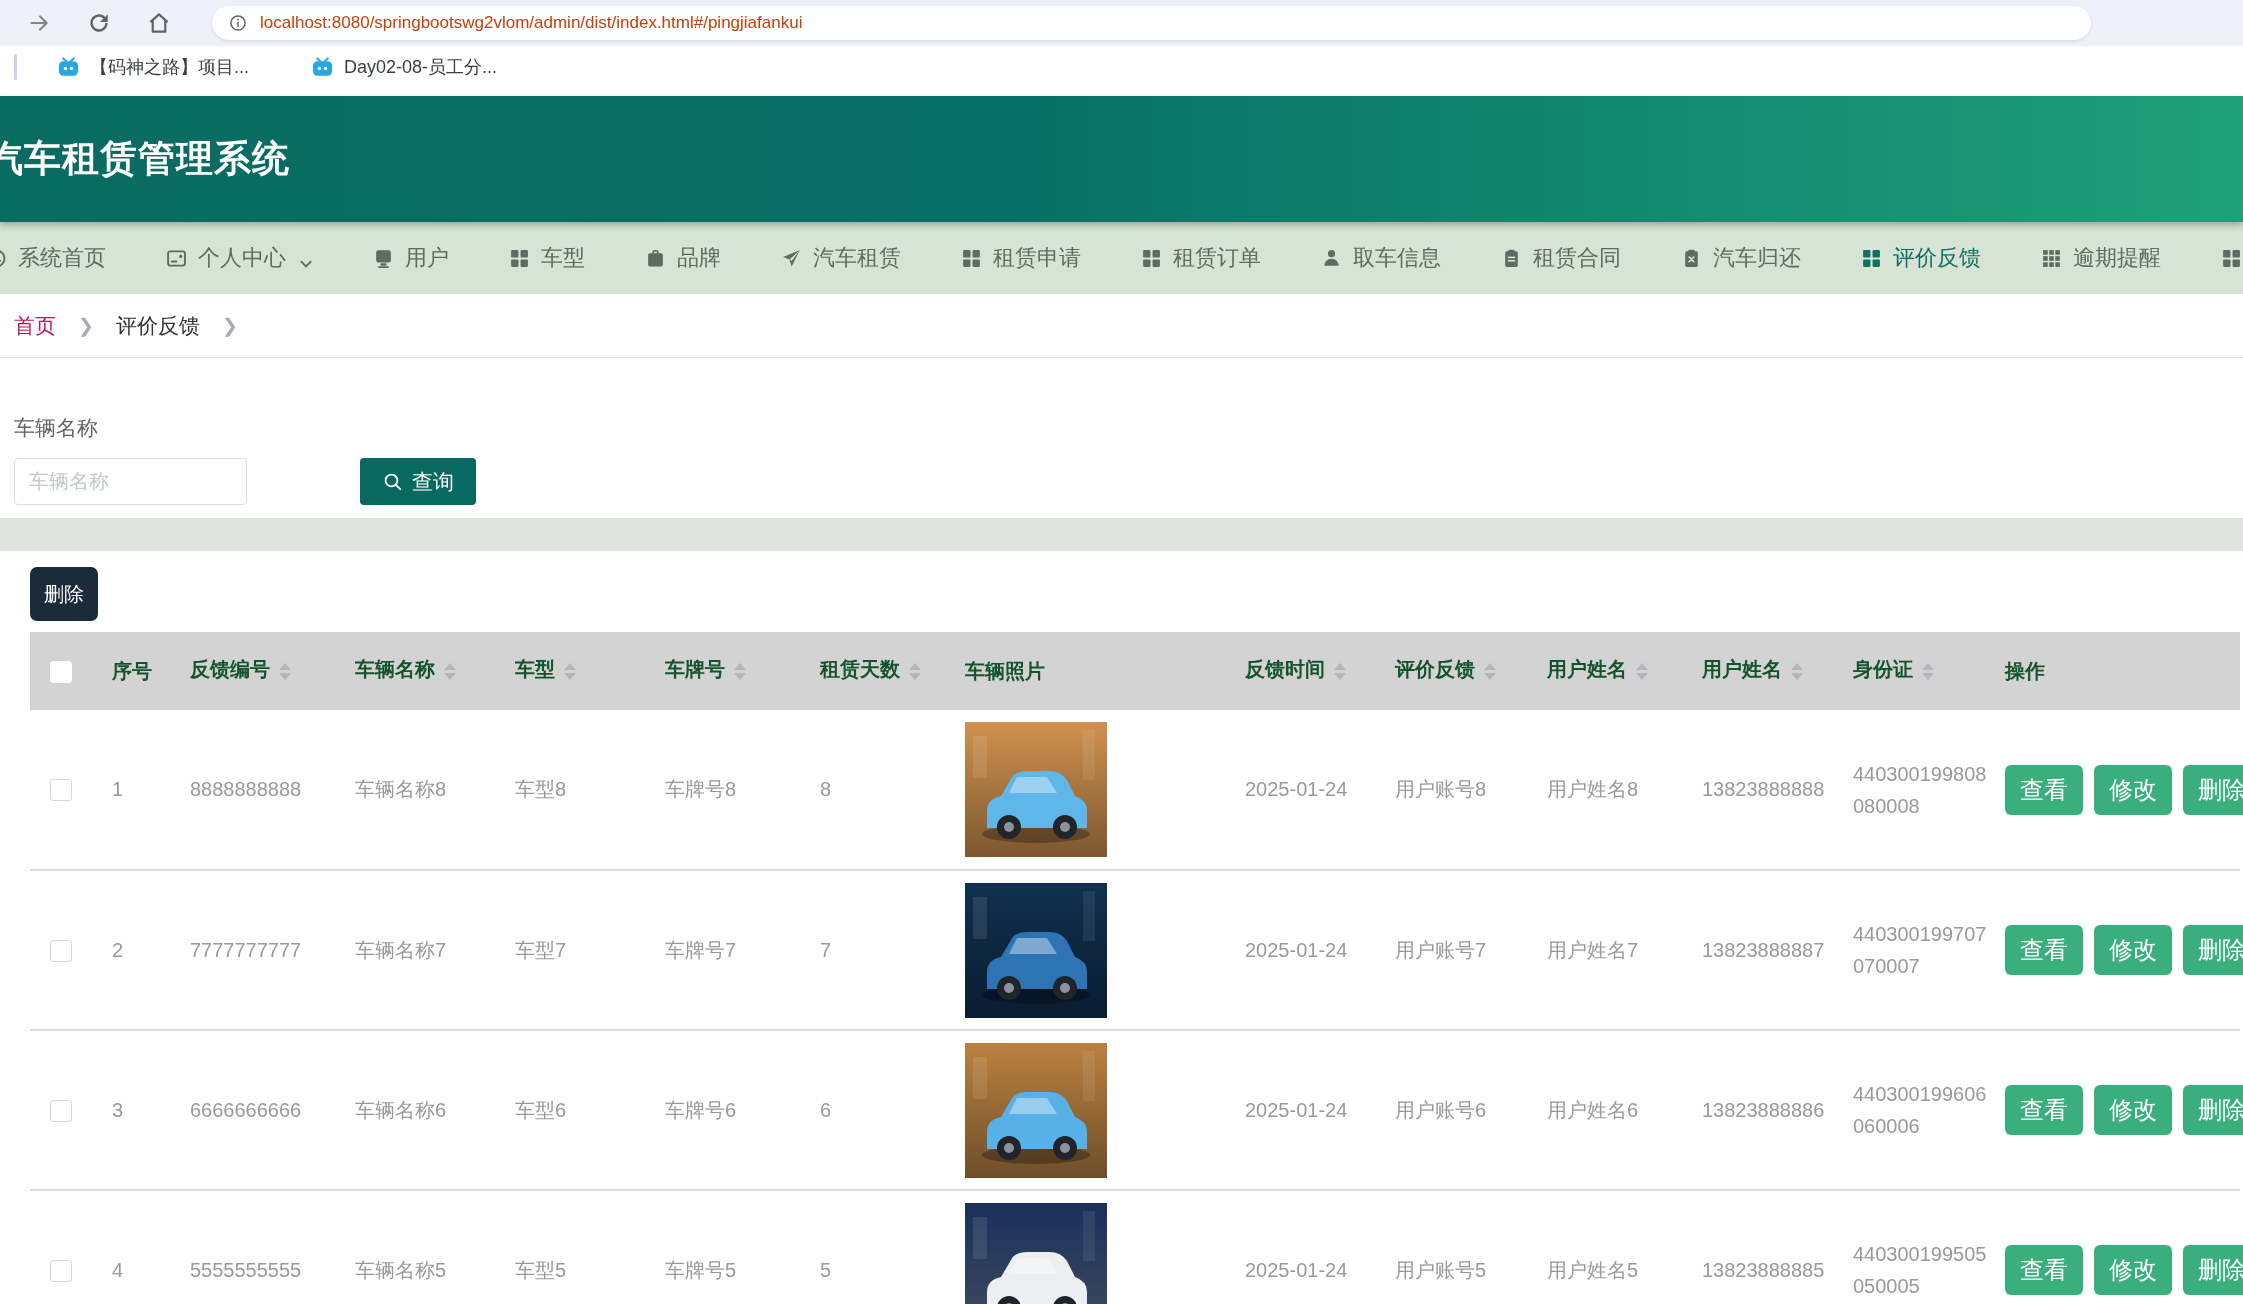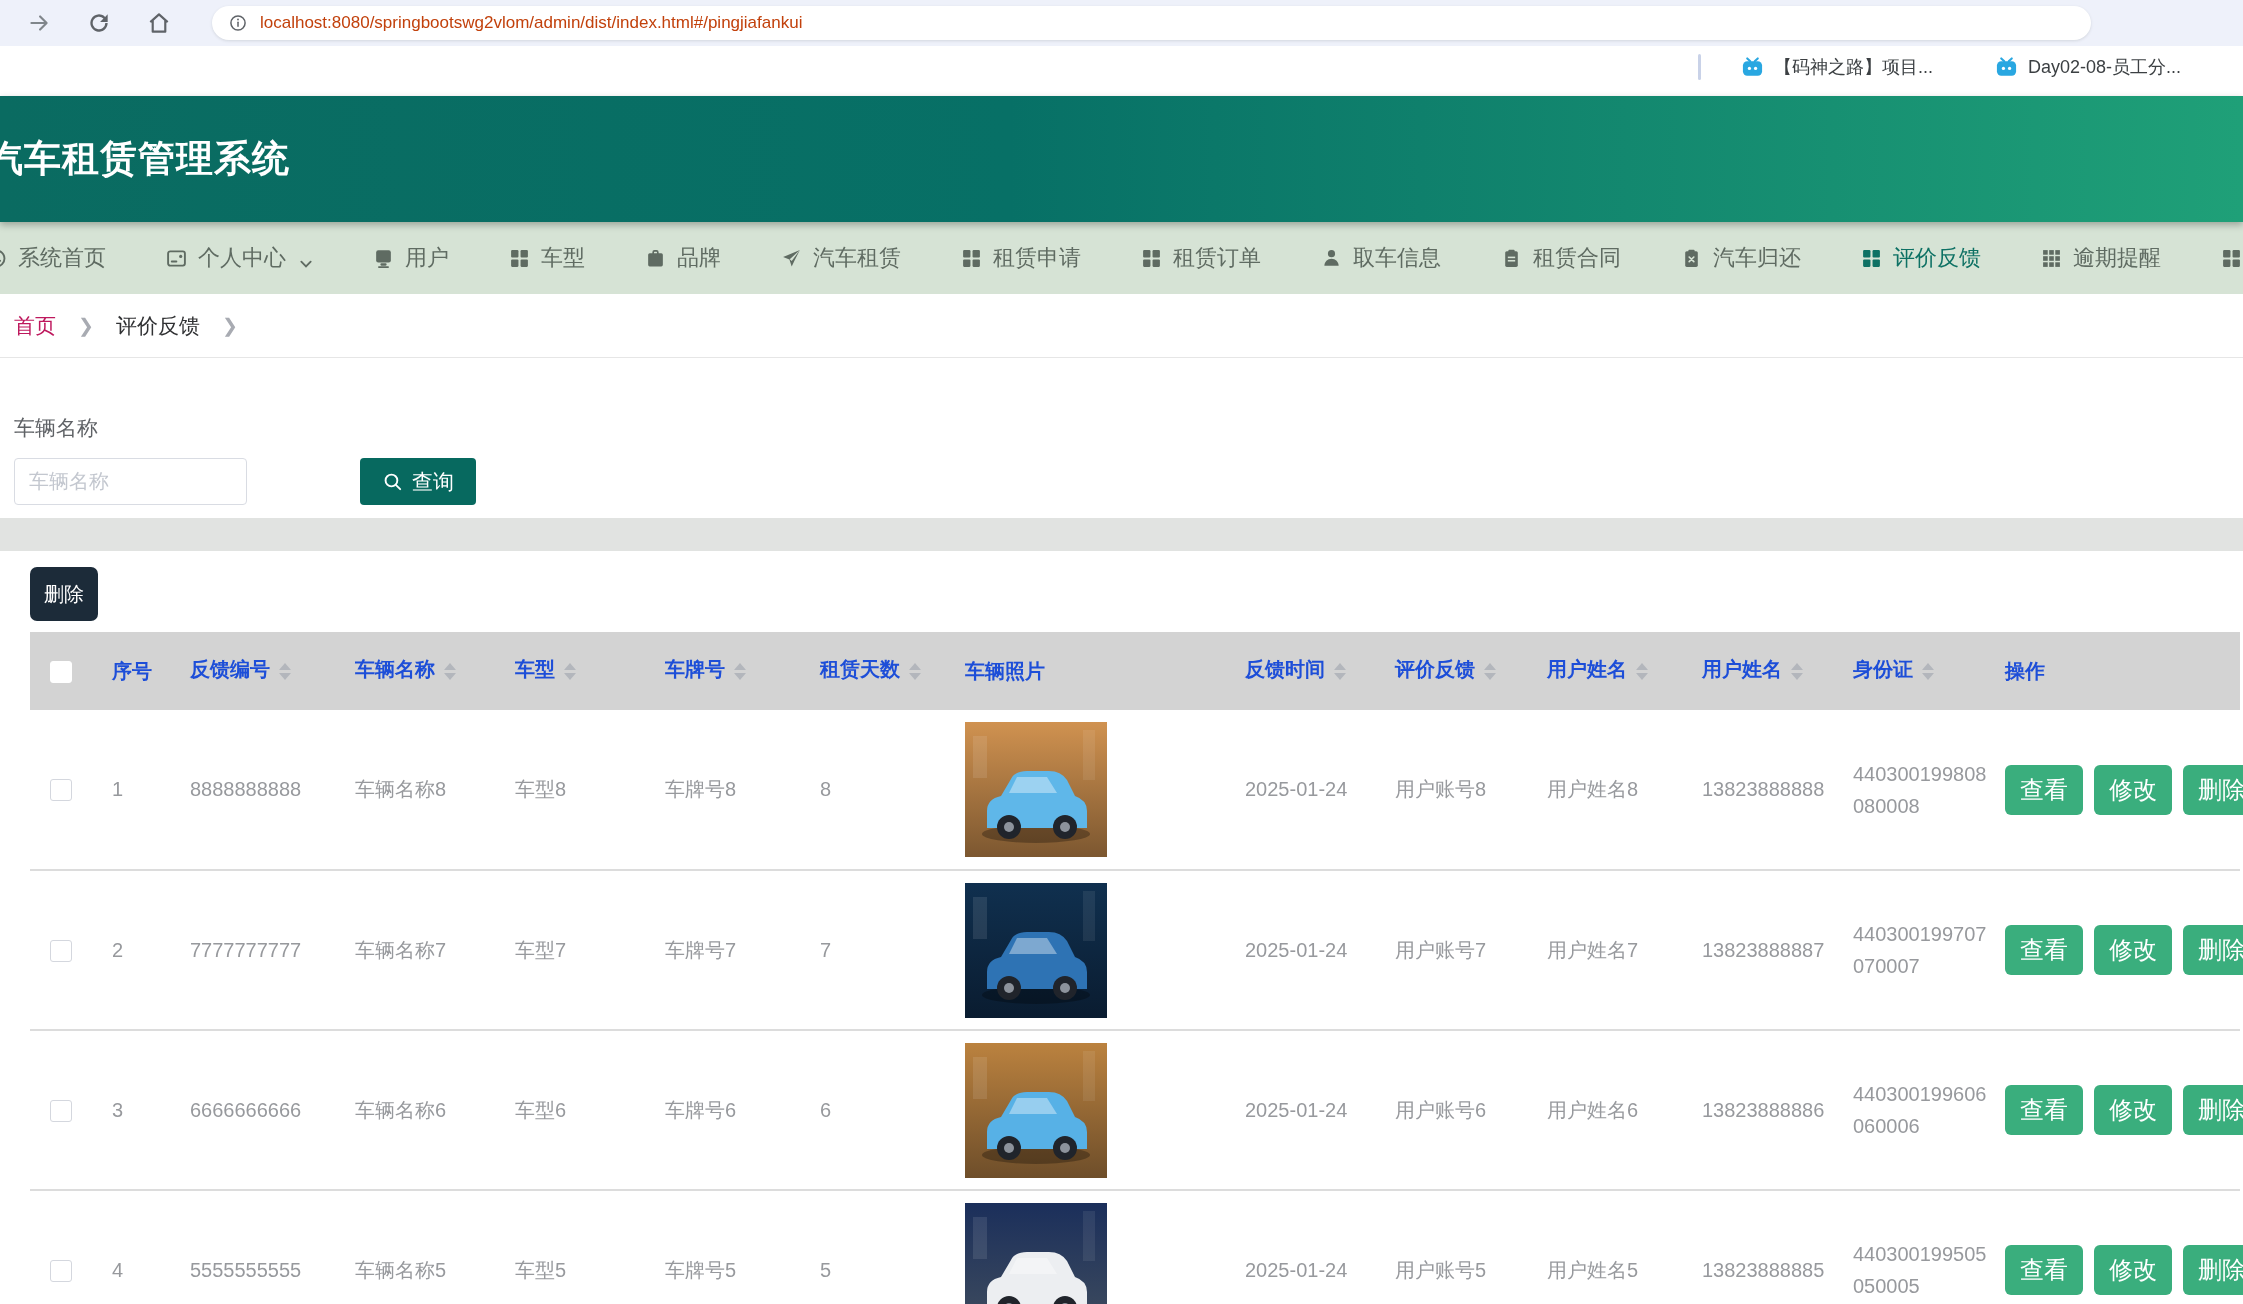--- a/index.html
+++ b/index.html
@@ -9,21 +9,21 @@
   
   .browser-toolbar { height:46px; background:#eef1fa; display:flex; align-items:center; padding-left:26px; }
   .tb-icon { width:26px; height:26px; color:#5f6368; margin-right:34px; flex:0 0 auto; cursor:pointer; }
   .tb-icon svg { width:100%; height:100%; }
   .url-pill { flex:1; height:34px; margin-left:6px; margin-right:152px; background:#fff; border-radius:17px;
     display:flex; align-items:center; padding:0 16px; box-shadow:0 1px 3px rgba(60,64,67,.15); cursor:text; }
   .info-icon { width:20px; height:20px; color:#5f6368; margin-right:12px; flex:0 0 auto; }
   .info-icon svg { width:100%; height:100%; }
   .url-text { font-size:17px; color:#c2410c; white-space:nowrap; }
 
-  .bookmarks-bar { height:42px; background:#fff; display:flex; align-items:center; padding-left:14px;justify-content:flex-end; }
+  .bookmarks-bar { height:42px; background:#fff; display:flex; align-items:center; padding-left:14px; }
   .bm-divider { width:3px; height:26px; background:#c9d2e8; border-radius:2px; margin-right:40px; }
   .bookmark { display:flex; align-items:center; gap:10px; margin-right:62px; cursor:pointer; }
   .bm-icon { width:23px; height:23px; }
   .bm-icon svg { width:100%; height:100%; }
   .bm-label { font-size:18px; color:#3c4043; white-space:nowrap; }
   .chrome-gap { height:8px; background:#fff; }
 
   
   .app-header { height:126px; background:linear-gradient(90deg,#0a6b61 0%,#077066 45%,#1fa078 100%);
     display:flex; align-items:center; box-shadow:0 3px 7px rgba(0,0,0,.28); position:relative; z-index:2; }
@@ -58,21 +58,21 @@
     border:none; border-radius:4px; font-size:21px; display:flex; align-items:center; gap:9px; cursor:pointer; }
   .search-btn svg { width:21px; height:21px; }
   .gray-strip { height:33px; background:#e1e3e1; margin-top:13px; }
 
   
   .table-section { padding:16px 0 0 30px; background:#fff; }
   .bulk-delete { width:68px; height:54px; background:#1c2b39; color:#fff; border:none;
     border-radius:7px; font-size:20px; cursor:pointer; }
   table { border-collapse:collapse; table-layout:fixed; width:2210px; margin-top:11px; }
   thead tr { background:#d3d3d3; height:78px; }
-  th { font-size:20px; font-weight:bold; color:#1d4ed8; text-align:left; padding-left:12px; white-space:nowrap; }
+  th { font-size:20px; font-weight:bold; color:#14532d; text-align:left; padding-left:12px; white-space:nowrap; }
   th.col-check, td.c-check { padding-left:20px; }
   tbody tr { height:160px; border-bottom:2px solid #dcdcdc; }
   td { font-size:20px; color:#97999d; padding-left:12px; vertical-align:middle; }
   .checkbox { display:inline-block; width:22px; height:22px; background:#fff; border:1px solid #d4d7de;
     border-radius:3px; cursor:pointer; vertical-align:middle; }
   thead .checkbox { border-color:#fff; }
   .caret-wrapper { display:inline-flex; flex-direction:column; align-items:center; margin-left:9px;
     vertical-align:middle; cursor:pointer; }
   .caret-up { width:0; height:0; border:6px solid transparent; border-bottom:7px solid #b3b6bc; margin-bottom:3px; }
   .caret-down { width:0; height:0; border:6px solid transparent; border-top:7px solid #b3b6bc; }

